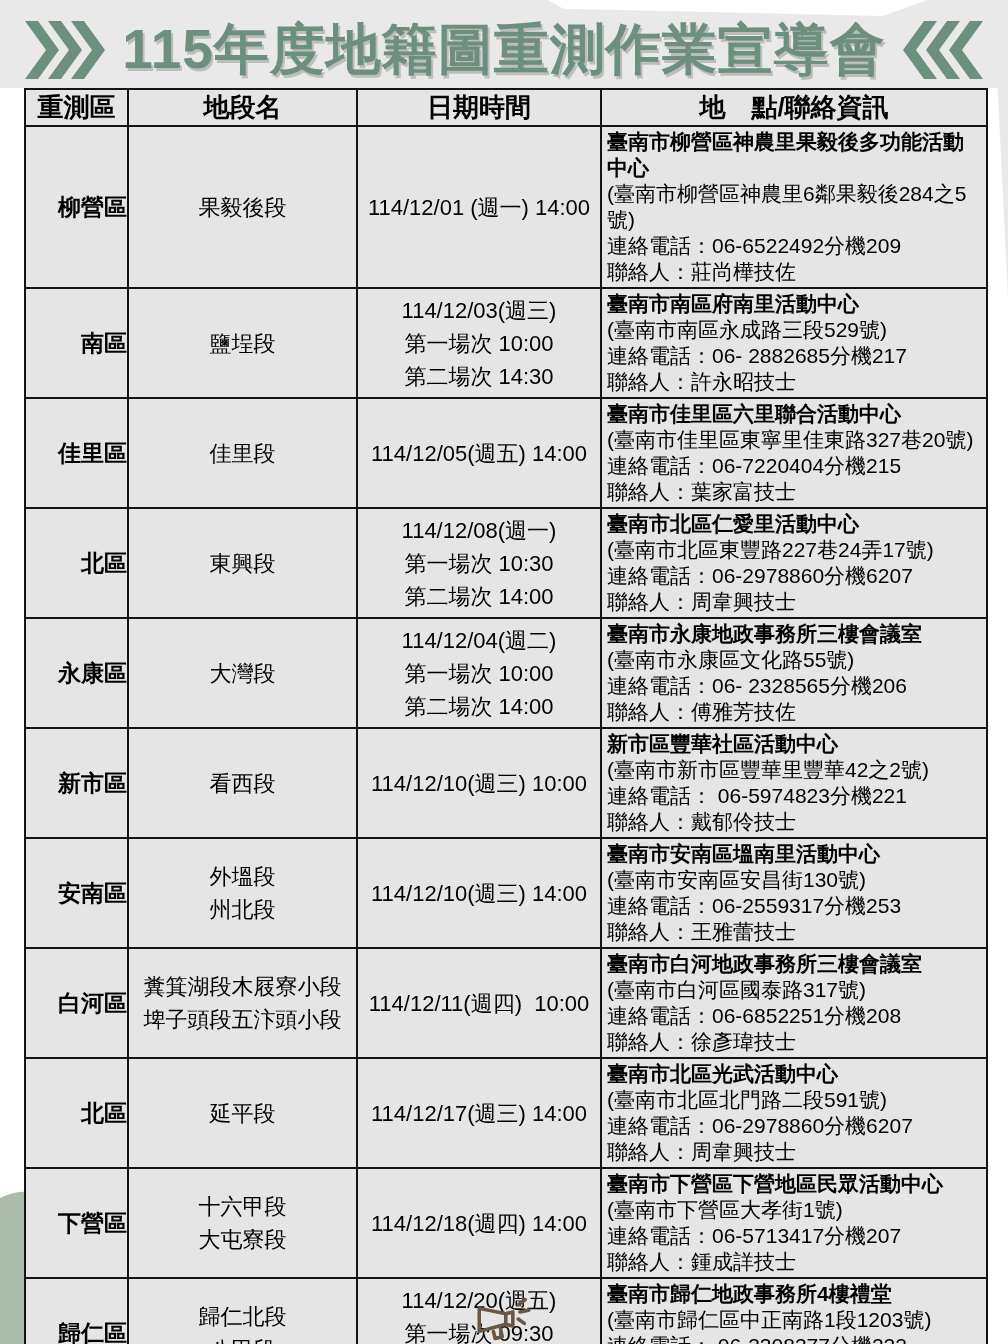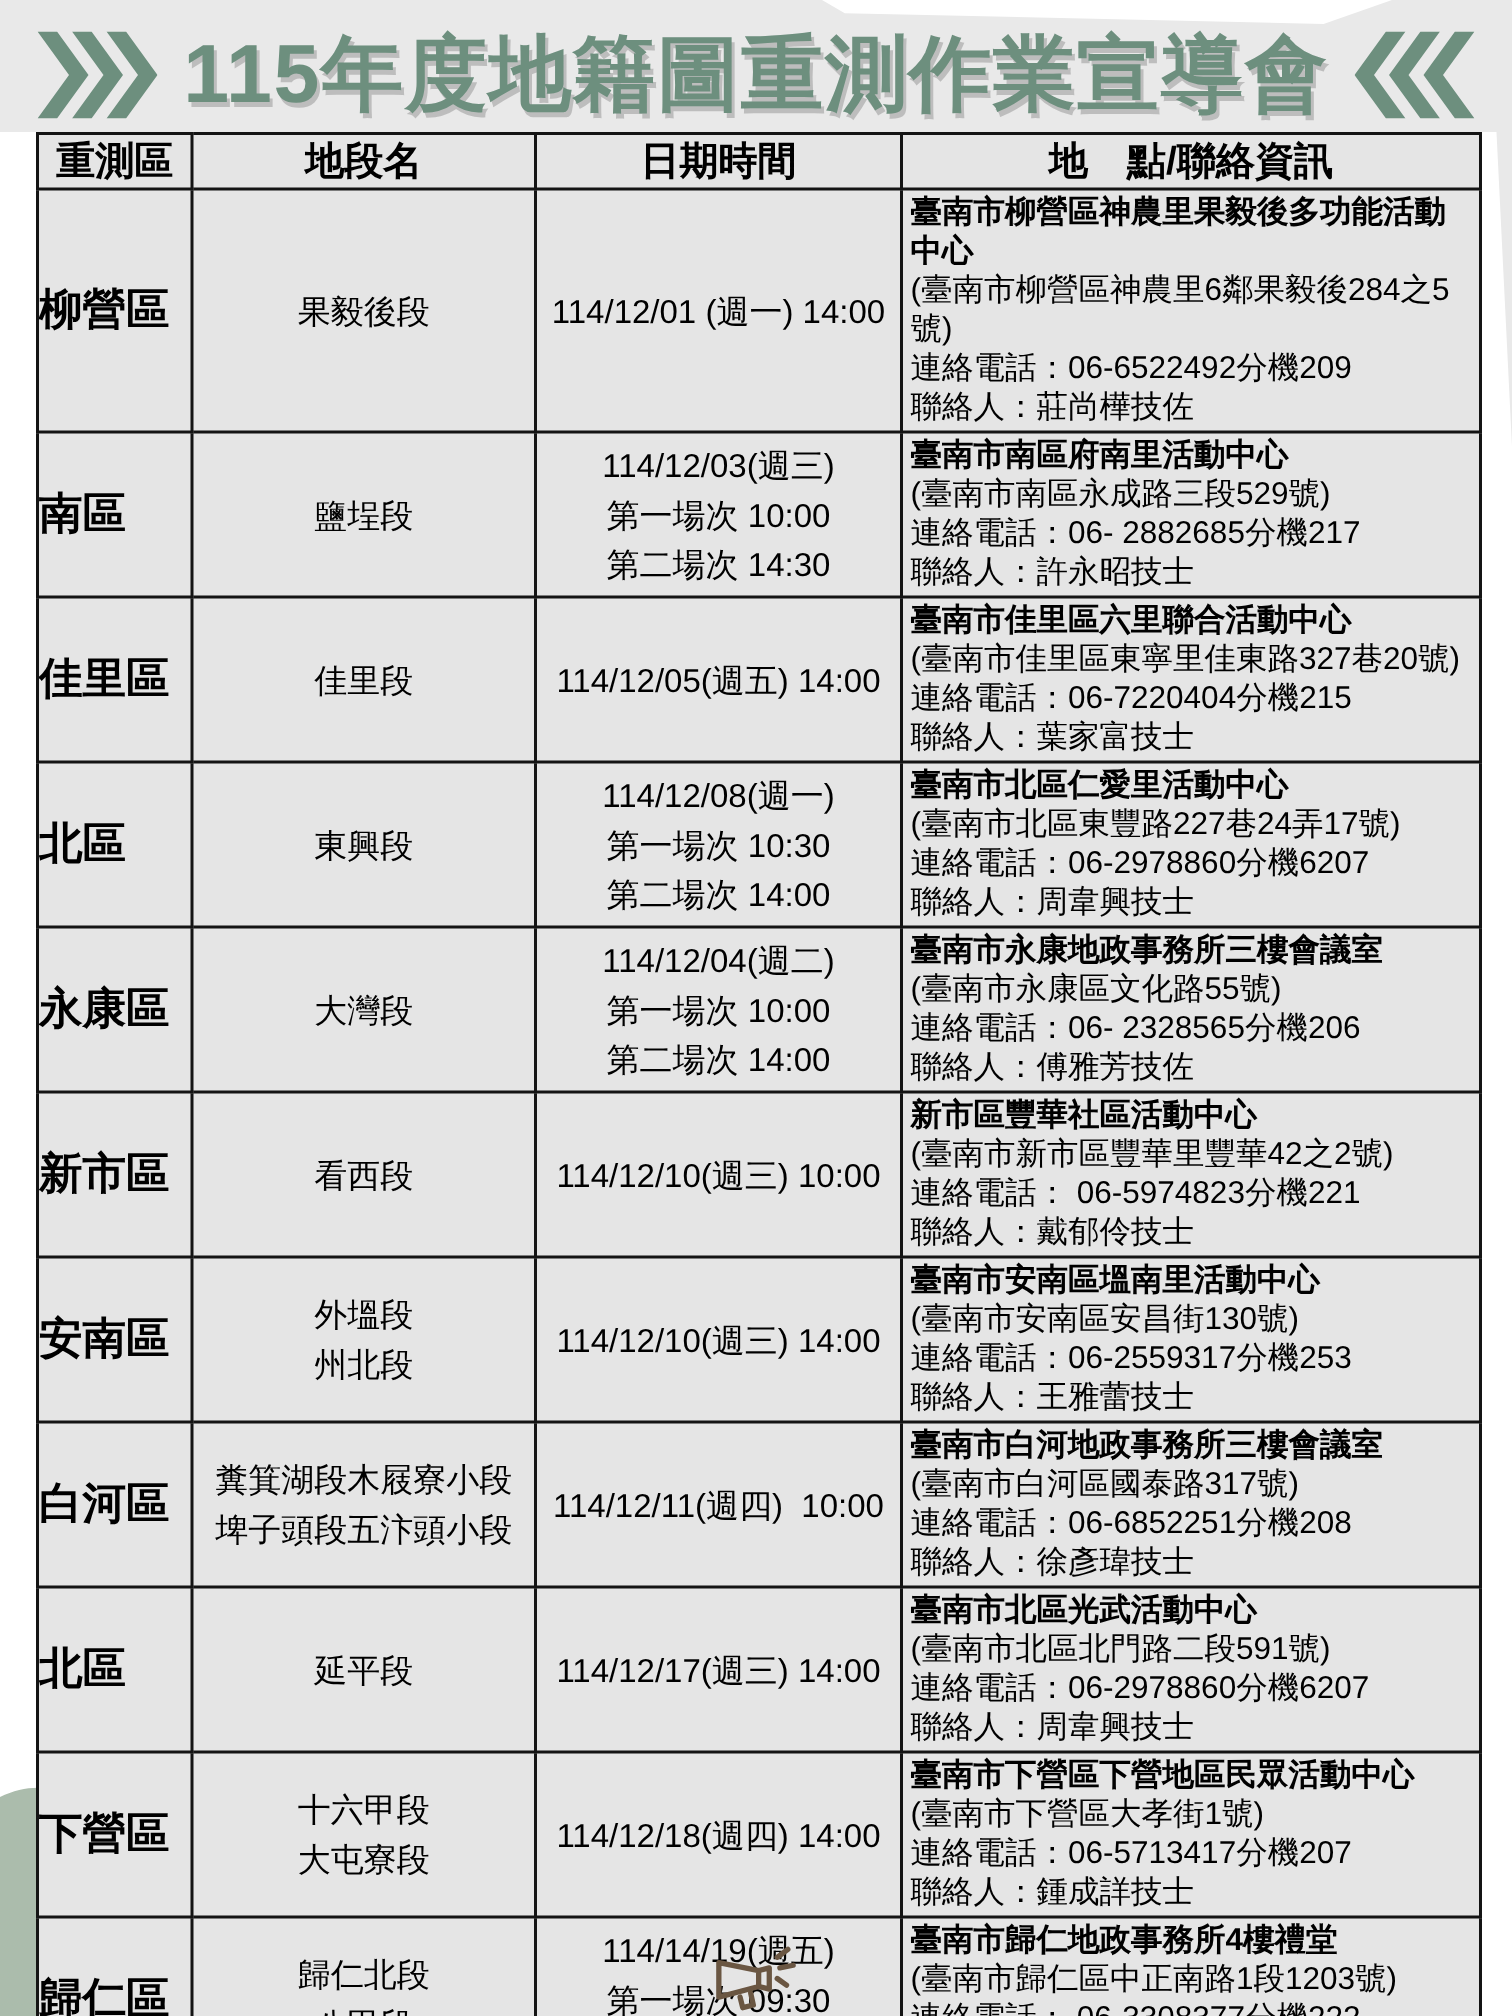--- a/index.html
+++ b/index.html
@@ -61,21 +61,21 @@
   .session-table th,.session-table td{
     border:2px solid var(--border-color);
     vertical-align:middle;
     overflow:hidden;
   }
   .session-table thead th{
     height:37px;font-size:26px;font-weight:bold;text-align:center;
     padding:0 2px;white-space:pre;
   }
   .session-table tbody tr{height:106px;}
-  td.region-cell{font-size:29px;font-weight:bold;text-align:left;}
+  td.region-cell{font-size:23px;font-weight:bold;text-align:right;}
   td.sections-cell{font-size:22px;text-align:center;line-height:33px;margin-top:36px;}
   td.datetime-cell{font-size:22px;text-align:center;line-height:33px;white-space:pre-wrap;border-radius:15px;}
   td.info-cell{font-size:21px;line-height:26px;padding:2px 3px 2px 5px;white-space:pre-wrap;}
   td.info-cell .venue{font-weight:bold;}
   
   .footer-row{
     position:absolute;left:0;top:1294px;width:1008px;height:50px;
     display:flex;align-items:center;justify-content:center;gap:10px;
   }
   .megaphone{width:58px;height:46px;flex:0 0 auto;}
@@ -212,21 +212,21 @@
         </td>
         <td class="datetime-cell"><div>114/12/18(週四) 14:00</div></td>
         <td class="info-cell"><div class="venue">臺南市下營區下營地區民眾活動中心</div><div>(臺南市下營區大孝街1號)</div><div>連絡電話：06-5713417分機207</div><div>聯絡人：鍾成詳技士</div></td>
       </tr>
       <tr>
         <td class="region-cell">歸仁區</td>
         <td class="sections-cell">
           <div>歸仁北段</div>
           <div>八甲段</div>
         </td>
-        <td class="datetime-cell"><div>114/14/19(週五)</div><div>第一場次 09:30</div><div>第二場次 14:00</div></td>
+        <td class="datetime-cell"><div>114/12/20(週五)</div><div>第一場次 09:30</div><div>第二場次 14:00</div></td>
         <td class="info-cell"><div class="venue">臺南市歸仁地政事務所4樓禮堂</div><div>(臺南市歸仁區中正南路1段1203號)</div><div>連絡電話： 06-3308377分機222</div><div>聯絡人：洪博詮技佐</div></td>
       </tr>
     </tbody>
 </table>
 
 <div class="footer-row">
   <svg class="megaphone" viewBox="0 0 64 52">
     <g fill="none" stroke="var(--footer-brown)" stroke-width="4" stroke-linejoin="round" stroke-linecap="round">
       <path d="M4 14 L4 40 L34 32 L34 20 Z"></path>
       <path d="M34 20 L42 18 L42 34 L34 32"></path>

